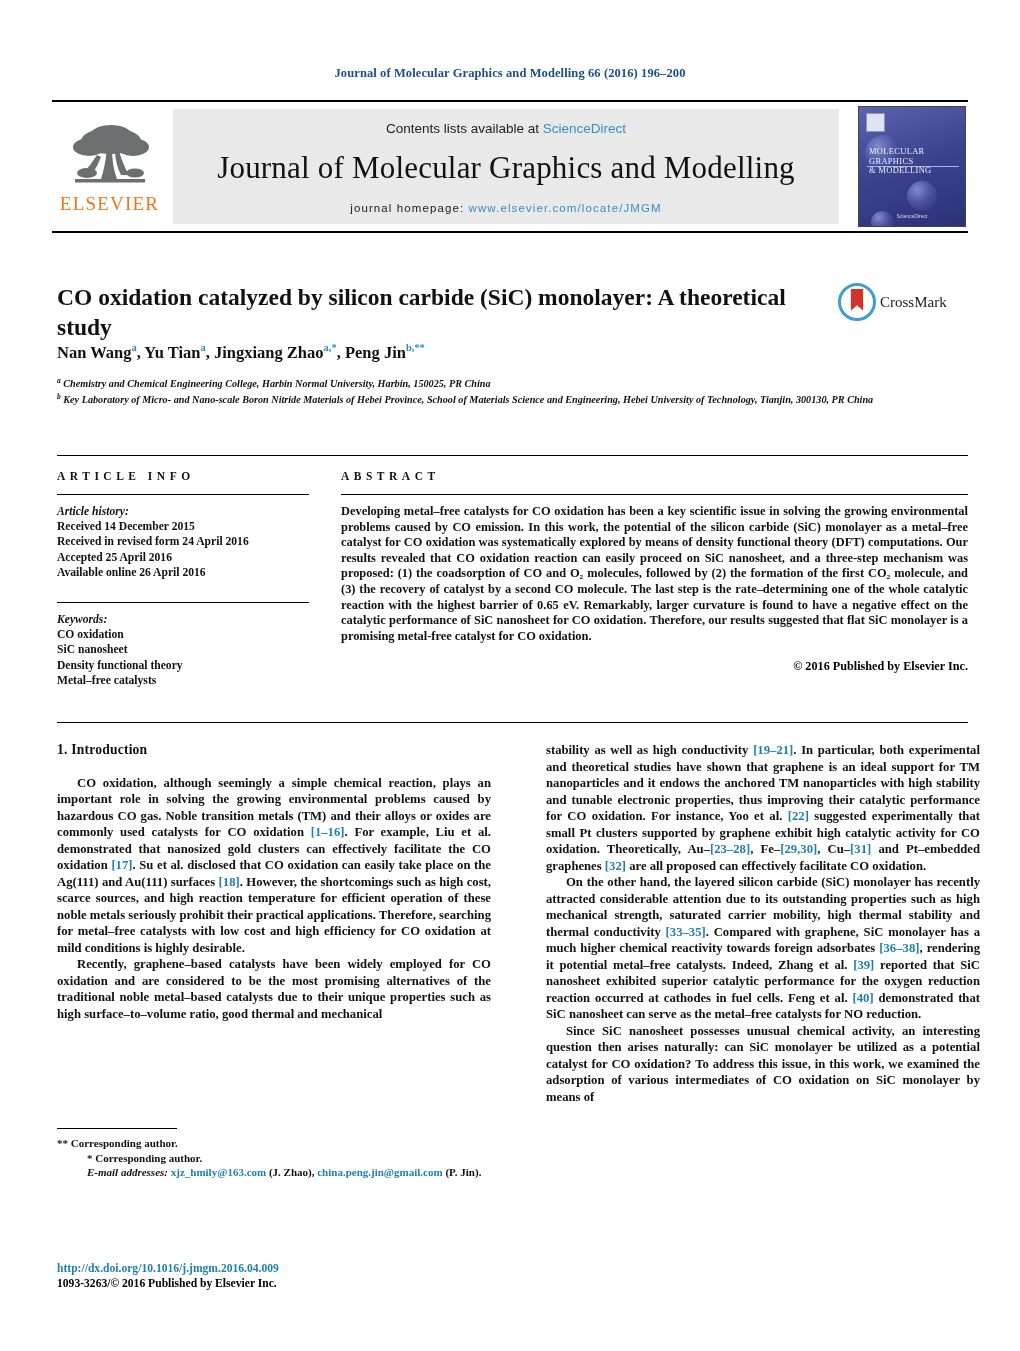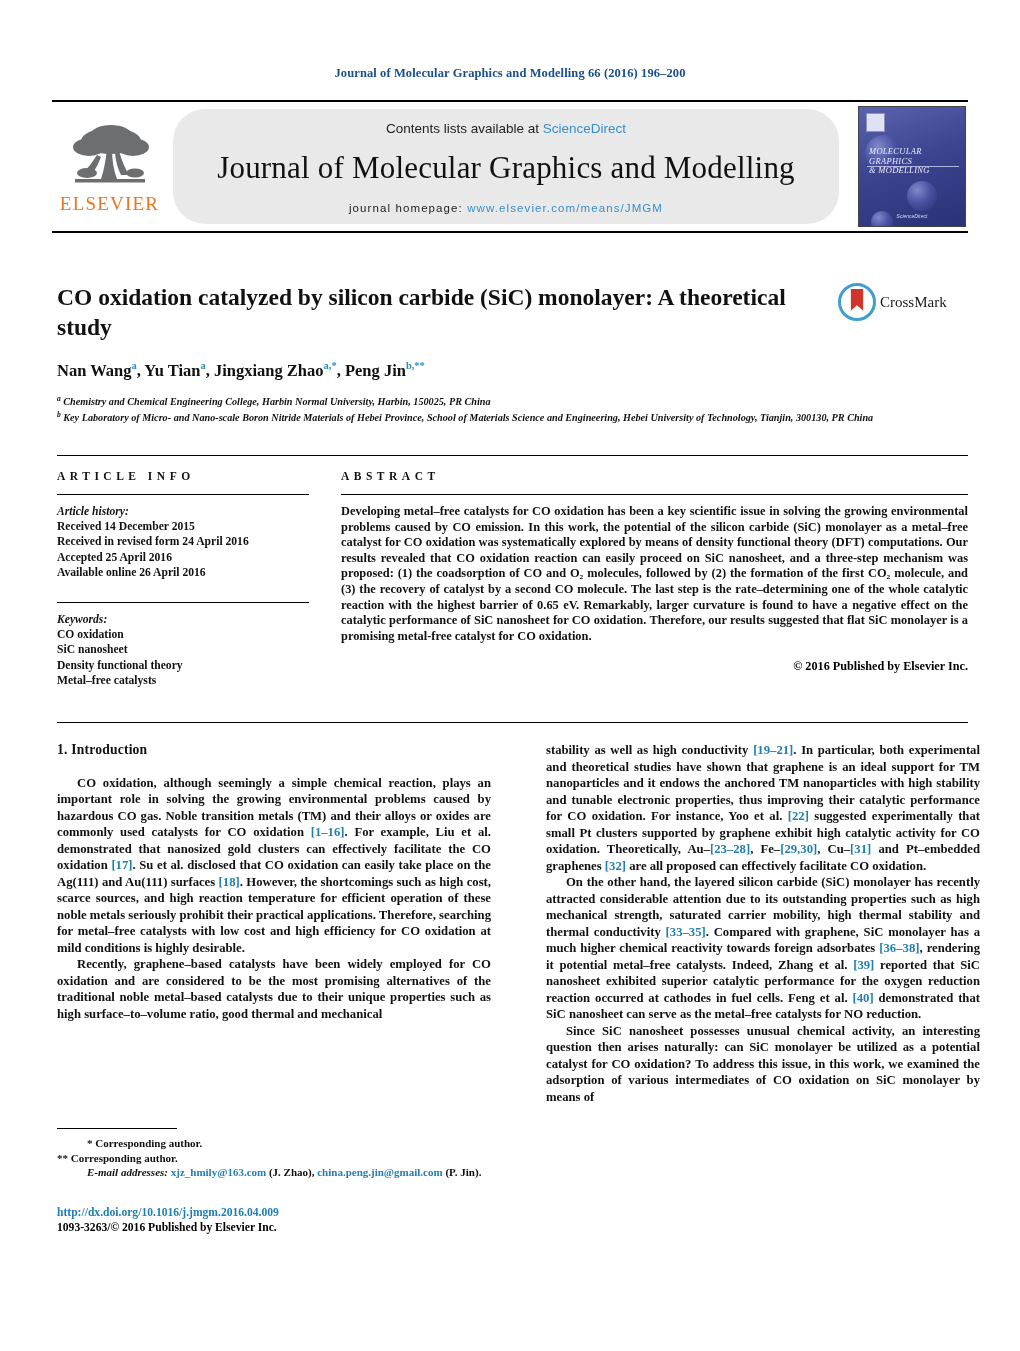--- a/index.html
+++ b/index.html
@@ -73,21 +73,20 @@
   }
   .journal-band {
     flex: 1 1 auto;
     background: #e9e9e9;
     margin: 7px 0 7px 6px;
     display: flex;
     flex-direction: column;
     align-items: center;
     justify-content: center;
     box-sizing: border-box;
-    border-radius: 32px;
   }
   .contents-line {
     font-size: 13.5px;
     font-family: "Liberation Sans", sans-serif;
     color: #222;
     margin-top: 2px;
   }
   .contents-line .sd {
     color: #3a8fc4;
   }
@@ -107,21 +106,20 @@
   .homepage-line .url { color: #3a8fc4; }
   .cover-thumb {
     flex: 0 0 108px;
     width: 108px;
     margin: 4px 2px 4px 19px;
     border: 1px solid #444;
     box-sizing: border-box;
     position: relative;
     overflow: hidden;
     background: linear-gradient(160deg, #5b63ae 0%, #3d4490 45%, #2b3176 100%);
-    font-style: italic;
   }
   .cover-thumb .cov-badge {
     position: absolute; top: 6px; left: 7px;
     width: 17px; height: 17px;
     background: #dfe2f2; border: 1px solid #8c93c0;
   }
   .cover-thumb .sphere {
     position: absolute;
     border-radius: 50%;
     background: radial-gradient(circle at 34% 30%, #8189c9 0%, #4b52a3 45%, #2a2f72 100%);
@@ -167,21 +165,20 @@
     font-weight: bold;
     font-size: 23.5px;
     line-height: 30px;
     margin: 0;
     color: #111;
   }
   .authors {
     font-family: "Liberation Serif", serif;
     font-weight: bold;
     font-size: 16.5px;
-    margin-top: 18px;
     color: #111;
   }
   .authors sup { color: #2b8cbe; font-size: 10.5px; font-weight: bold; }
   .affils {
     margin-top: 11px;
     font-family: "Liberation Serif", serif;
     font-style: italic;
     font-size: 10.2px;
     line-height: 13.2px;
     color: #111;
@@ -327,21 +324,21 @@
     width: 120px;
     margin-bottom: 7px;
   }
   .fn-line { padding-left: 16px; text-indent: -16px; }
   .fn-line.indent2 { padding-left: 30px; text-indent: 0; }
   .fn-line .it { font-style: italic; }
   .mail { color: #1f7fb0; font-family: Liberation Serif, serif; }
   .doi-block {
     position: absolute;
     left: 57px;
-    top: 1206px;
+    top: 1262px;
     width: 440px;
     font-family: "Liberation Serif", serif;
     font-size: 11.6px;
     line-height: 14.6px;
     font-weight: bold;
   }
   .doi-link { color: #1f7fb0; }
 </style>
 </head>
 <body>
@@ -370,21 +367,21 @@
         </svg>
         <div class="elsevier-word">ELSEVIER</div>
       </div>
 
       <div class="journal-band">
         <div class="contents-line">
           <span>Contents lists available at </span><a class="sd" href="#" style="text-decoration:none">ScienceDirect</a>
         </div>
         <div class="journal-title">Journal of Molecular Graphics and Modelling</div>
         <div class="homepage-line">
-          <span>journal homepage: </span><a class="url" href="#" style="text-decoration:none">www.elsevier.com/means/JMGM</a>
+          <span>journal homepage: </span><a class="url" href="#" style="text-decoration:none">www.elsevier.com/locate/JMGM</a>
         </div>
       </div>
 
       <div class="cover-thumb">
         <div class="cov-badge"></div>
         <div class="sphere s1"></div>
         <div class="sphere s2"></div>
         <div class="sphere s3"></div>
         <div class="cov-rule"></div>
         <div class="cov-title">
@@ -450,22 +447,22 @@
   </div>
 
   <div class="col col-right">
     <p id="rp0" style="text-indent:0">stability as well as high conductivity <span class="ref">[19–21]</span>. In particular, both experimental and theoretical studies have shown that graphene is an ideal support for TM nanoparticles and it endows the anchored TM nanoparticles with high stability and tunable electronic properties, thus improving their catalytic performance for CO oxidation. For instance, Yoo et al. <span class="ref">[22]</span> suggested experimentally that small Pt clusters supported by graphene exhibit high catalytic activity for CO oxidation. Theoretically, Au–<span class="ref">[23–28]</span>, Fe–<span class="ref">[29,30]</span>, Cu–<span class="ref">[31]</span> and Pt–embedded graphenes <span class="ref">[32]</span> are all proposed can effectively facilitate CO oxidation.</p>
     <p id="rp1">On the other hand, the layered silicon carbide (SiC) monolayer has recently attracted considerable attention due to its outstanding properties such as high mechanical strength, saturated carrier mobility, high thermal stability and thermal conductivity <span class="ref">[33–35]</span>. Compared with graphene, SiC monolayer has a much higher chemical reactivity towards foreign adsorbates <span class="ref">[36–38]</span>, rendering it potential metal–free catalysts. Indeed, Zhang et al. <span class="ref">[39]</span> reported that SiC nanosheet exhibited superior catalytic performance for the oxygen reduction reaction occurred at cathodes in fuel cells. Feng et al. <span class="ref">[40]</span> demonstrated that SiC nanosheet can serve as the metal–free catalysts for NO reduction.</p>
     <p id="rp2">Since SiC nanosheet possesses unusual chemical activity, an interesting question then arises naturally: can SiC monolayer be utilized as a potential catalyst for CO oxidation? To address this issue, in this work, we examined the adsorption of various intermediates of CO oxidation on SiC monolayer by means of</p>
   </div>
 
   <div class="footnotes">
     <div class="fn-rule"></div>
+    <div class="fn-line">** Corresponding author.</div>
     <div class="fn-line indent2">* Corresponding author.</div>
-    <div class="fn-line">** Corresponding author.</div>
     <div class="fn-line indent2">
       <span class="it">E-mail addresses:</span>
       <a class="mail" href="#" style="text-decoration:none">xjz_hmily@163.com</a>
       <span>(J. Zhao),</span>
       <a class="mail" href="#" style="text-decoration:none">china.peng.jin@gmail.com</a>
       <span>(P. Jin).</span>
     </div>
   </div>
 
   <div class="doi-block">

